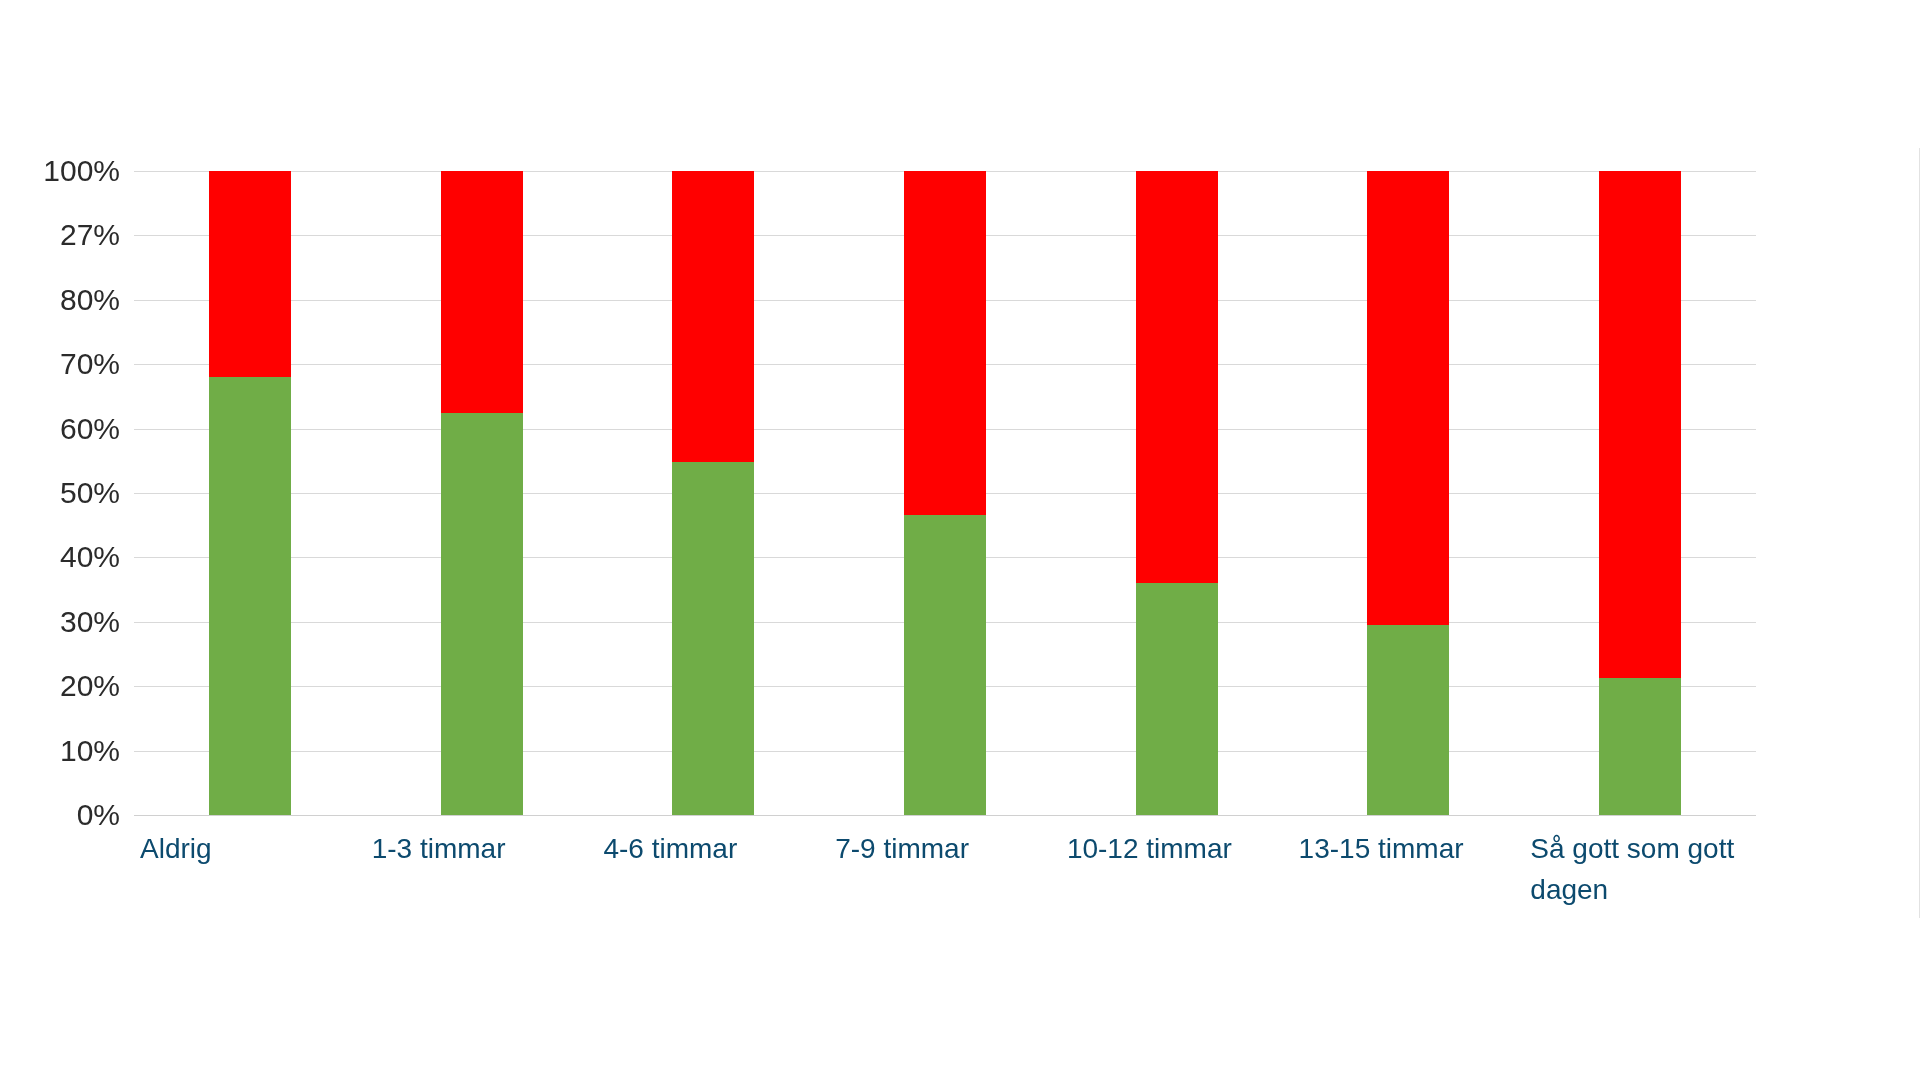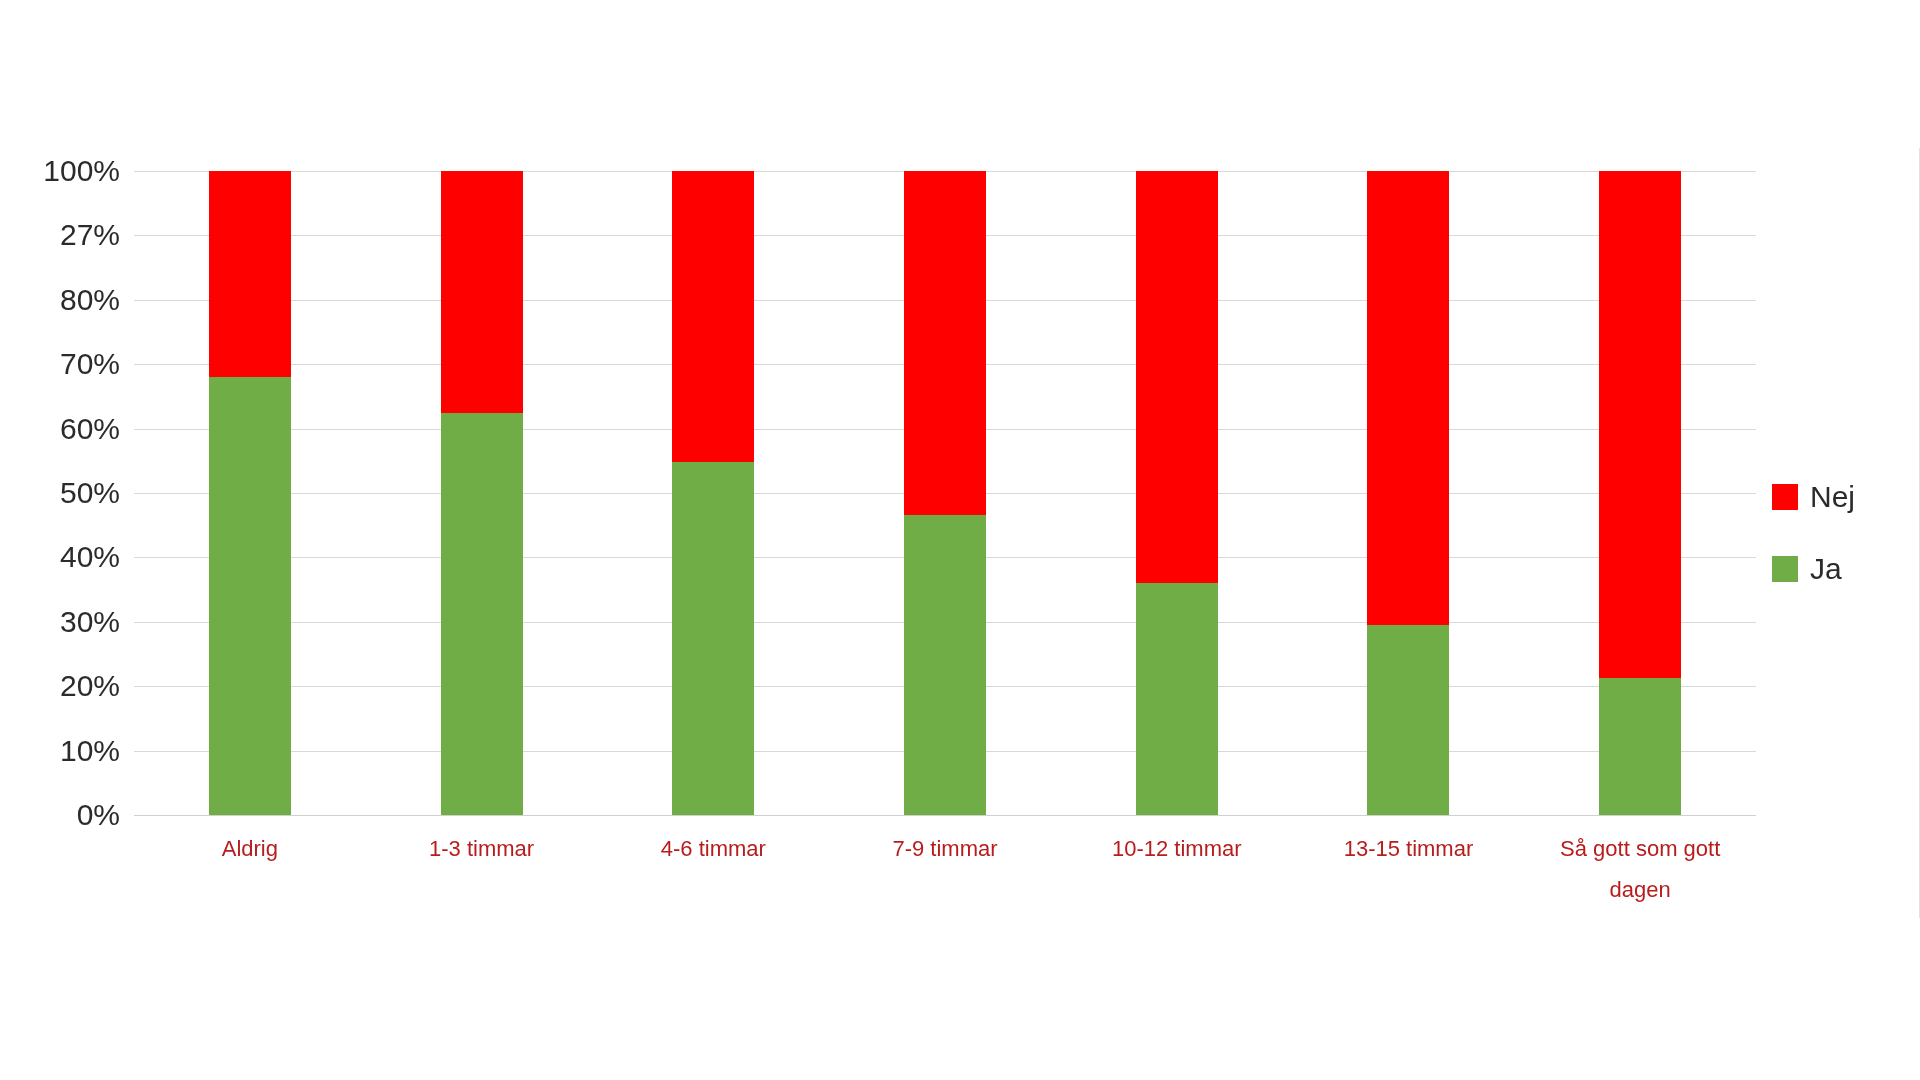--- a/index.html
+++ b/index.html
@@ -103,23 +103,23 @@
   
   .x-labels {
     position: absolute;
     left: 134px;
     top: 828px;
     width: 1622px;
     display: flex;
   }
   .x-label {
     flex: 1 1 0;
-    text-align: center;
-    font-size: 22px;
-    color: #b91c1c;
+    text-align: left;
+    font-size: 28px;
+    color: #0c4a6e;
     line-height: 41px;
     padding: 0 6px;
     box-sizing: border-box;
   }
 
   
   .legend {
     position: absolute;
     left: 1772px;
     top: 482px;
@@ -236,25 +236,15 @@
   <div class="x-labels">
       <div class="x-label">Aldrig</div>
       <div class="x-label">1-3 timmar</div>
       <div class="x-label">4-6 timmar</div>
       <div class="x-label">7-9 timmar</div>
       <div class="x-label">10-12 timmar</div>
       <div class="x-label">13-15 timmar</div>
       <div class="x-label">Så gott som gott dagen</div>
     </div>
 
-  <div class="legend">
-      <div class="legend-item">
-        <span class="legend-swatch" style="background: rgb(255, 0, 0);"></span>
-        <span class="legend-text">Nej</span>
-      </div>
-      <div class="legend-item">
-        <span class="legend-swatch" style="background: rgb(112, 173, 71);"></span>
-        <span class="legend-text">Ja</span>
-      </div>
-    </div>
 
   <div class="right-edge"></div>
 </div>
 
 </body></html>

